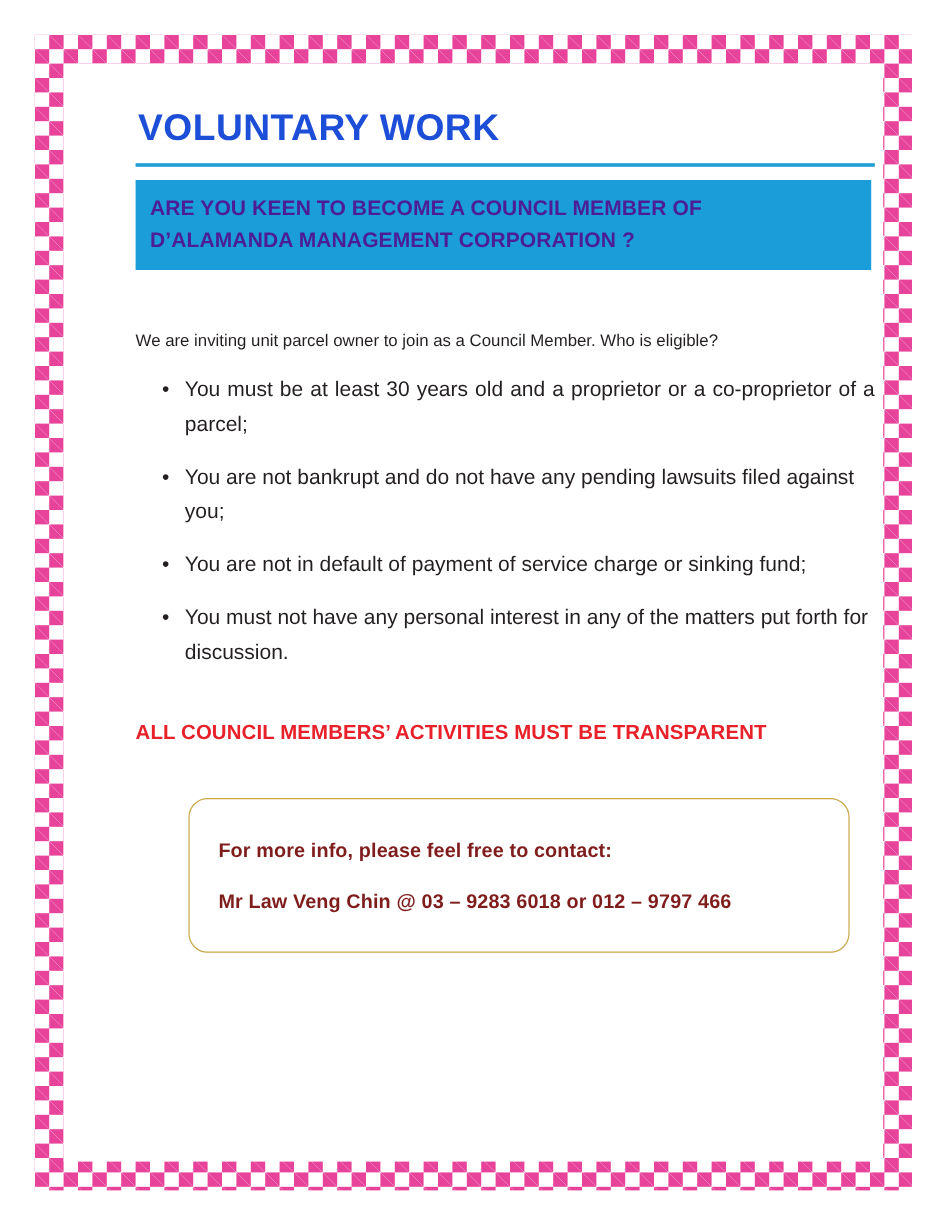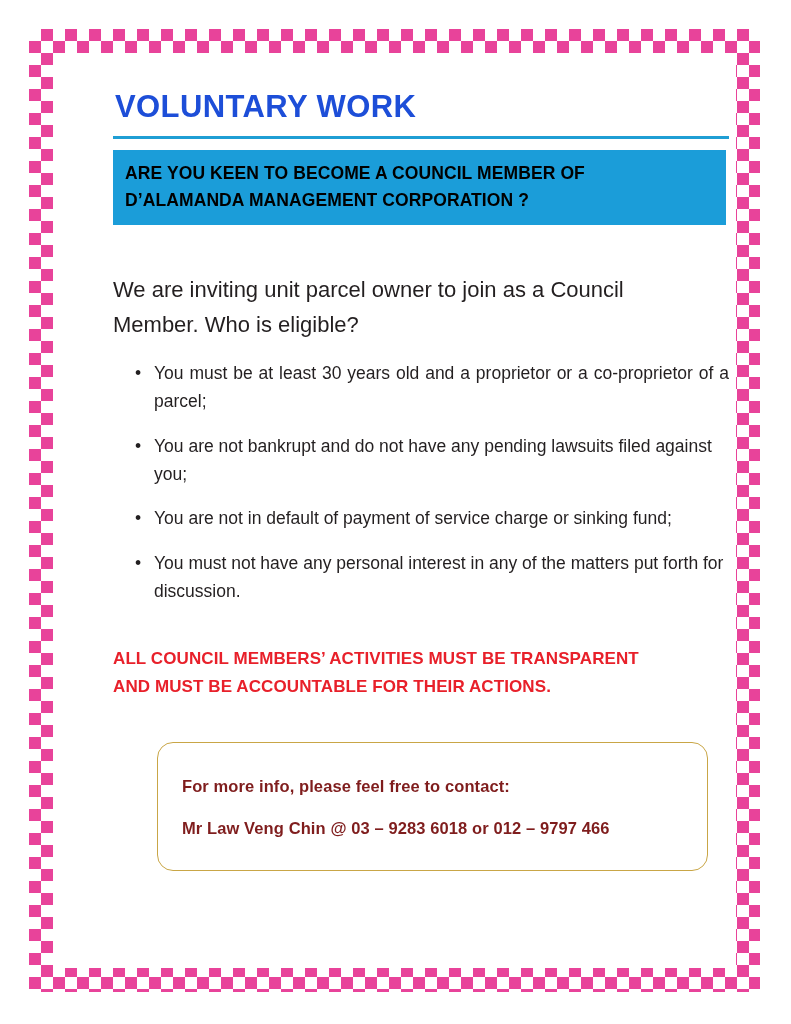--- a/index.html
+++ b/index.html
@@ -64,34 +64,34 @@
 
   .title-rule {
     height: 3px;
     background: #1f9ed4;
     width: 100%;
     margin: 0 0 11px 0;
   }
 
   .banner {
     background: #1b9dd9;
-    color: #000000;
+    color: #4c1d95;
     font-size: 17.5px;
     font-weight: bold;
     line-height: 1.55;
     padding: 10px 12px 11px 12px;
     box-sizing: border-box;
     width: 613px;
     letter-spacing: 0.1px;
   }
   .banner-line { display: block; white-space: nowrap; }
 
   .intro {
     margin: 47px 0 0 0;
-    font-size: 22px;
+    font-size: 14px;
     color: #231f20;
     line-height: 1.62;
     width: 600px;
   }
 
   .bullets {
     list-style: none;
     margin: 16px 0 0 0;
     padding: 0;
   }
@@ -177,21 +177,20 @@
             <span class="txt">You are not in default of payment of service charge or sinking fund;</span>
           </li>
           <li>
             <span class="dot">•</span>
             <span class="txt">You must not have any personal interest in any of the matters put forth for discussion.</span>
           </li>
         </ul>
 
         <div class="red-note">
           <span>ALL COUNCIL MEMBERS’ ACTIVITIES MUST BE TRANSPARENT</span>
-          <span>AND MUST BE ACCOUNTABLE FOR THEIR ACTIONS.</span>
         </div>
 
         <div class="contact-box">
           <div class="contact-line">For more info, please feel free to contact:</div>
           <div class="contact-line second">Mr Law Veng Chin @ 03 – 9283 6018 or 012 – 9797 466</div>
         </div>
 
       </div>
     </div>
   </div>

